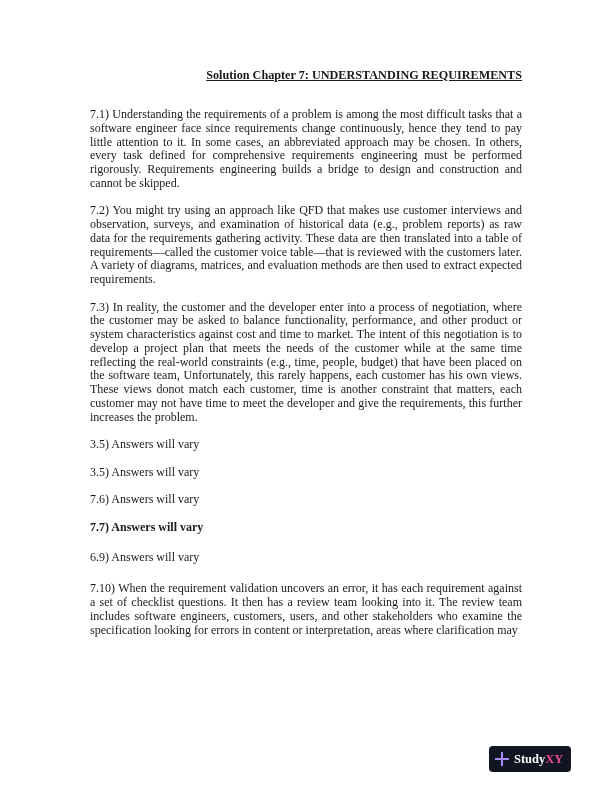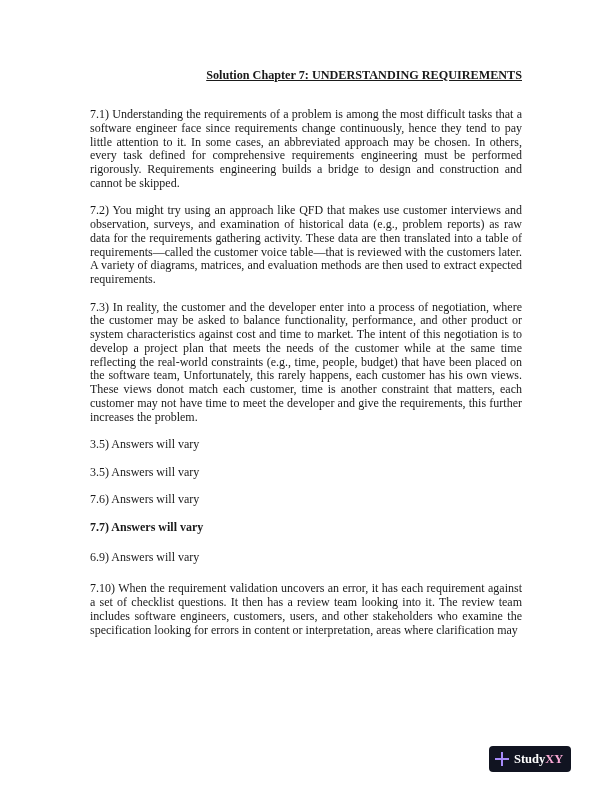--- a/index.html
+++ b/index.html
@@ -84,21 +84,21 @@
       position: absolute;
       background: #a78bfa;
     }
     .badge .plus::before {
       left: 6px; top: 0; width: 2px; height: 14px;
     }
     .badge .plus::after {
       left: 0; top: 6px; width: 14px; height: 2px;
     }
     .badge .brand-accent {
-      color: #f9a8d4;
+      color: #ec4899;
     }
   </style>
 </head>
 <body>
 
 <div class="page">
   <h1 class="title">Solution Chapter 7: UNDERSTANDING REQUIREMENTS</h1>
 
   <div class="answers">
     <p class="para"><span class="qnum">7.1)</span> <span>Understanding the requirements of a problem is among the most difficult tasks that a software engineer face since requirements change continuously, hence they tend to pay little attention to it. In some cases, an abbreviated approach may be chosen. In others, every task defined for comprehensive requirements engineering must be performed rigorously. Requirements engineering builds a bridge to design and construction and cannot be skipped.</span></p>

